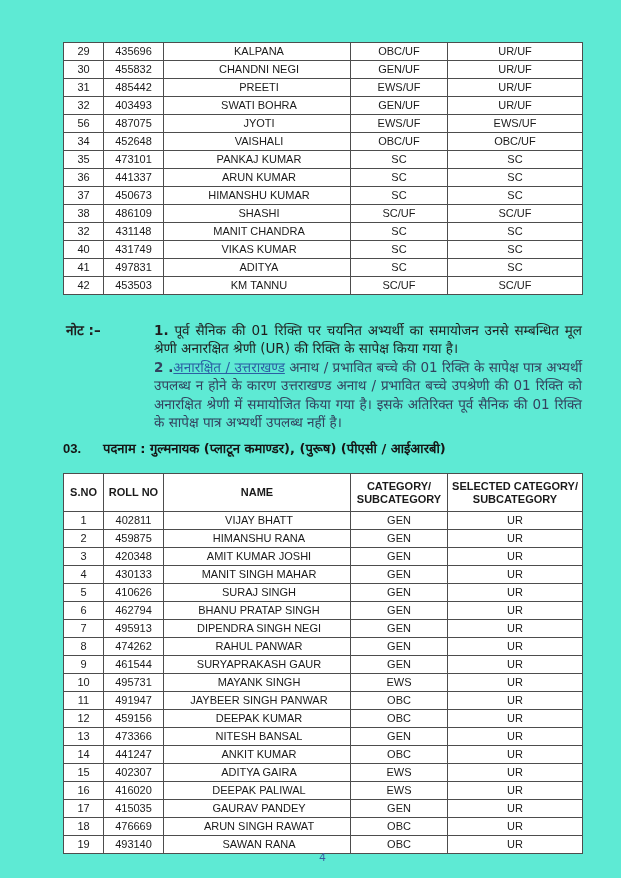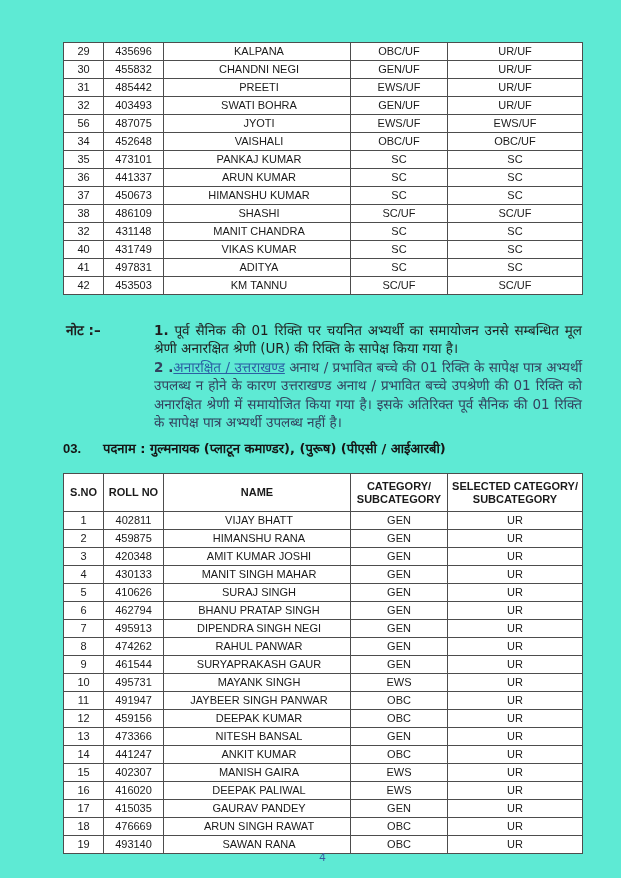--- a/index.html
+++ b/index.html
@@ -289,21 +289,21 @@
         <tr>
           <td>14</td>
           <td>441247</td>
           <td>ANKIT KUMAR</td>
           <td>OBC</td>
           <td>UR</td>
         </tr>
         <tr>
           <td>15</td>
           <td>402307</td>
-          <td>MANISH GAIRA</td>
+          <td>ADITYA GAIRA</td>
           <td>EWS</td>
           <td>UR</td>
         </tr>
         <tr>
           <td>16</td>
           <td>416020</td>
           <td>DEEPAK PALIWAL</td>
           <td>EWS</td>
           <td>UR</td>
         </tr>

